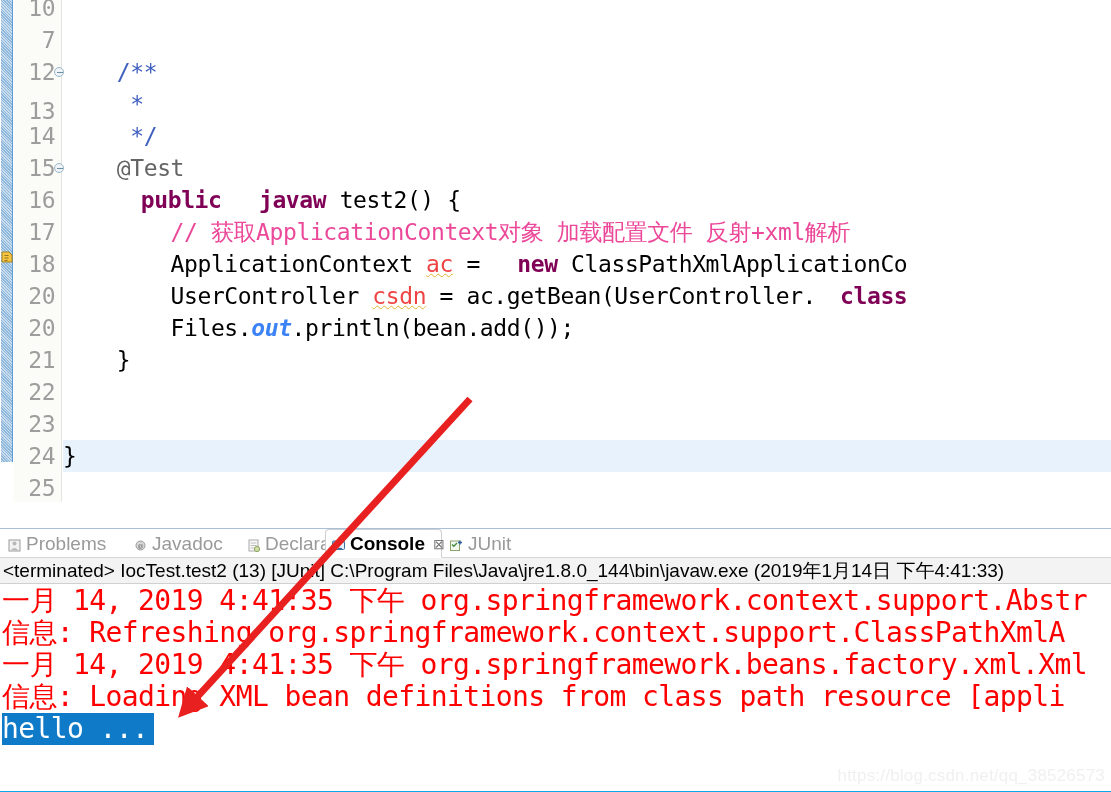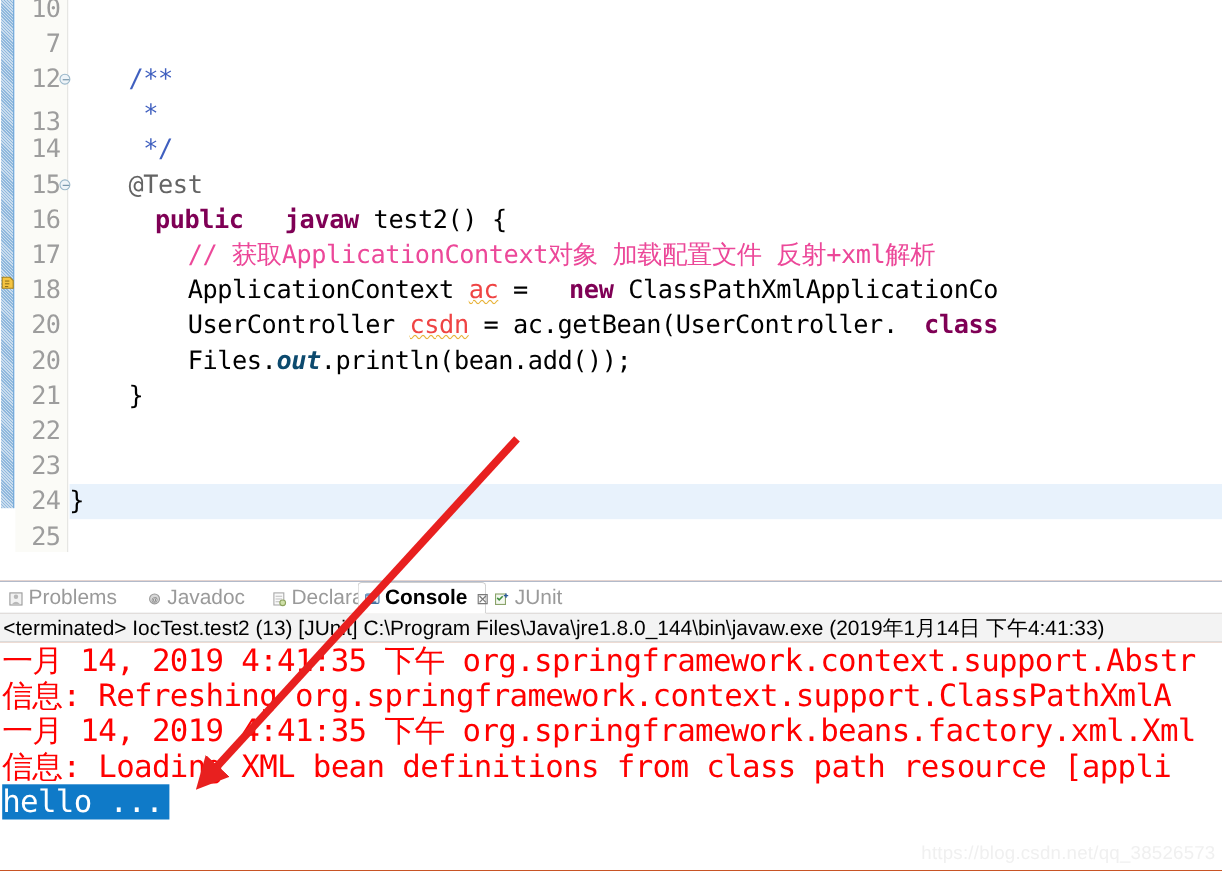--- a/index.html
+++ b/index.html
@@ -114,36 +114,36 @@
   }
   .cur-line-hl {
     position: absolute;
     left: 0; right: 0;
     height: 32px;
     background: #e8f2fc;
   }
   .k  { color: #7f0055; font-weight: bold; margin-left: 24px; }
   .cm { color: #ec4899; }
   .lv { color: #ef4444; }
-  .st { color: #0c4a6e; font-weight: bold; font-style: italic; }
+  .st { color: #3b82f6; font-weight: bold; font-style: italic; }
   .an { color: #646464; }
   .jd { color: #3f5fbf; }
   .sq {
     text-decoration: underline;
     text-decoration-style: wavy;
     text-decoration-color: #e8b33a;
     text-decoration-thickness: 1px;
   }
 
   
   #bottom-panel {
     position: absolute;
     left: 0; top: 528px;
     width: 1111px; height: 264px;
-    background: #c2410c;
+    background: #0ea5e9;
     border-top: 1px solid #a8c0da;
   }
 
   #view-tabs {
     position: relative;
     height: 29px;
     background: #ffffff;
     border-bottom: 1px solid #d6d6d6;
   }
   .vtab {

